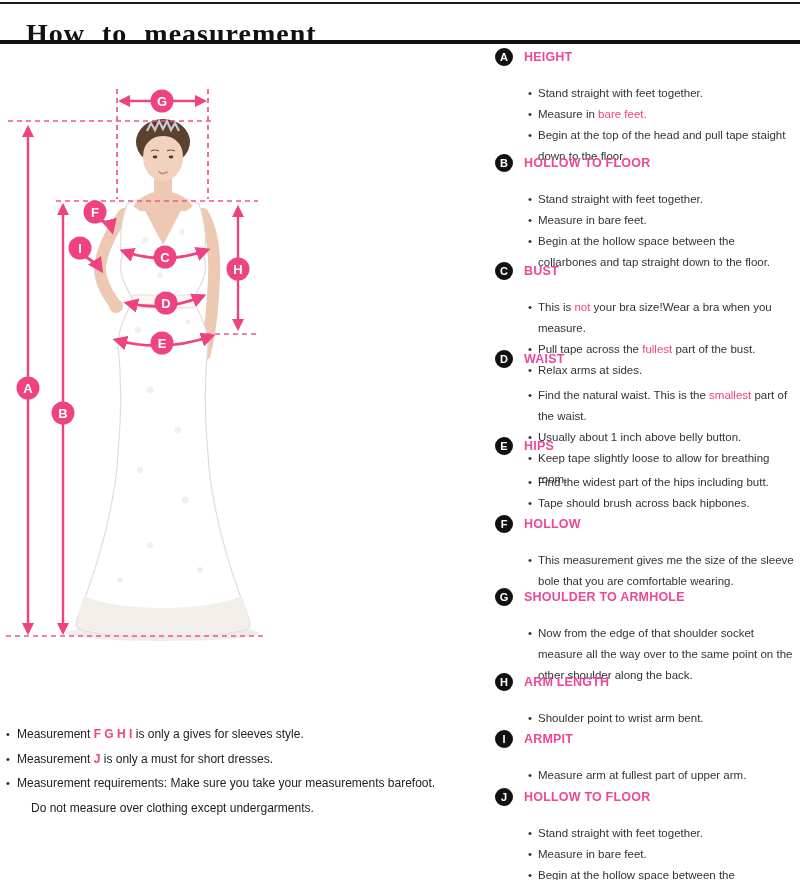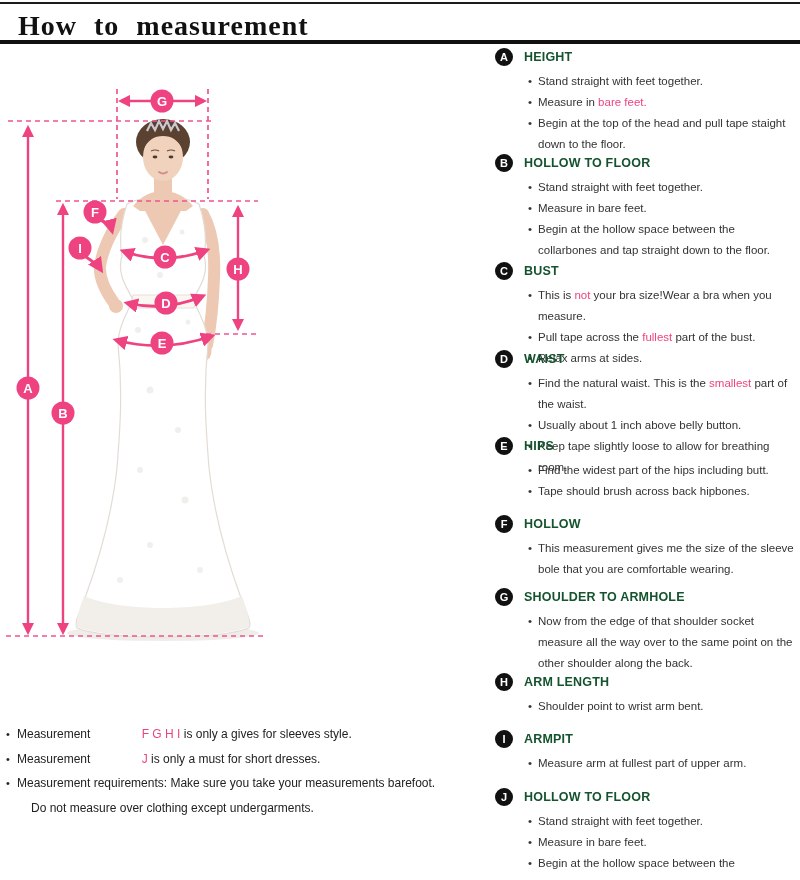--- a/index.html
+++ b/index.html
@@ -1,38 +1,38 @@
 <!DOCTYPE html>
 <html style="--pink: #ee4380;"><head>
 <meta charset="utf-8">
 <style>
   html,body{margin:0;padding:0;background:#fff;}
   .page{position:relative;width:800px;height:880px;background:#ffffff;overflow:hidden;
         font-family:"Liberation Sans",sans-serif;color:#333;}
   .topline{position:absolute;left:0;top:2px;width:800px;height:2px;background:#1a1a1a;}
-  .page-title{position:absolute;left:14px;top:6px;margin:4px;
+  .page-title{position:absolute;left:14px;top:6px;margin:12px;
         font-family:"Liberation Serif",serif;font-weight:bold;font-size:28px;color:#111;
         letter-spacing:1px;word-spacing:9px;}
   .title-rule{position:absolute;left:0;top:40px;width:800px;height:4px;background:#111;}
 
   
   .diagram-svg{position:absolute;left:0;top:0;width:800px;height:880px;}
 
   
   .sections{position:absolute;left:495px;top:0;width:300px;height:880px;}
   .section{position:absolute;left:0;width:300px;}
   .sec-head{display:flex;align-items:center;gap:11px;}
   .badge{display:inline-block;width:18px;height:18px;border-radius:50%;background:#111;
          color:#fff;font-size:11px;font-weight:bold;line-height:18px;text-align:center;flex:0 0 18px;}
-  .sec-title{font-size:12.5px;font-weight:bold;color:#14532d;letter-spacing:.2px;}
-  .sec-bullets{margin-top:5px;padding-left:33px;}
+  .sec-title{font-size:12.5px;font-weight:bold;color:#ec4899;letter-spacing:.2px;}
+  .sec-bullets{margin-top:17px;padding-left:33px;}
   .bullet{position:relative;padding-left:10px;font-size:11.5px;line-height:21px;color:#333;}
   .bullet::before{content:"•";position:absolute;left:0;top:0;color:#333;}
   .pink{color:var(--pink,#ee4380);}
-  .bold{font-weight:normal;margin-left:48px;}
+  .bold{font-weight:bold;}
 
   
   .notes{position:absolute;left:6px;top:722px;width:478px;}
   .note-line{position:relative;padding-left:11px;font-size:12px;line-height:24.5px;color:#222;}
   .note-line.has-bullet::before{content:"•";position:absolute;left:0;top:0;color:#222;font-size:11px;}
   .note-line.indent{padding-left:25px;}
 </style>
 </head>
 <body>
 

